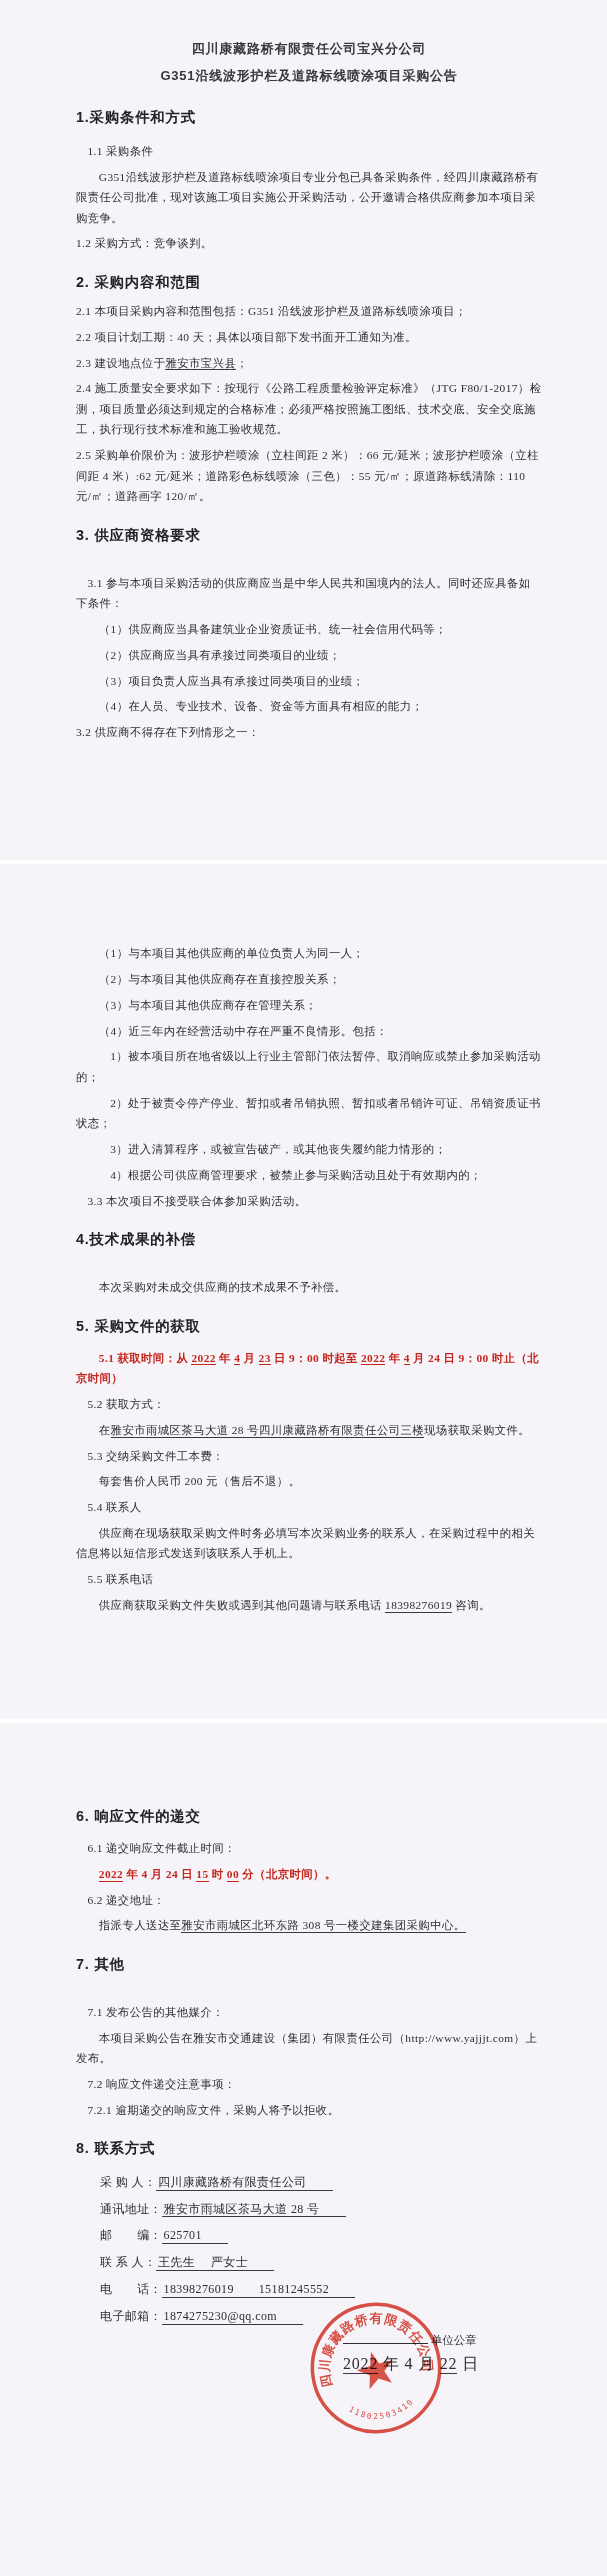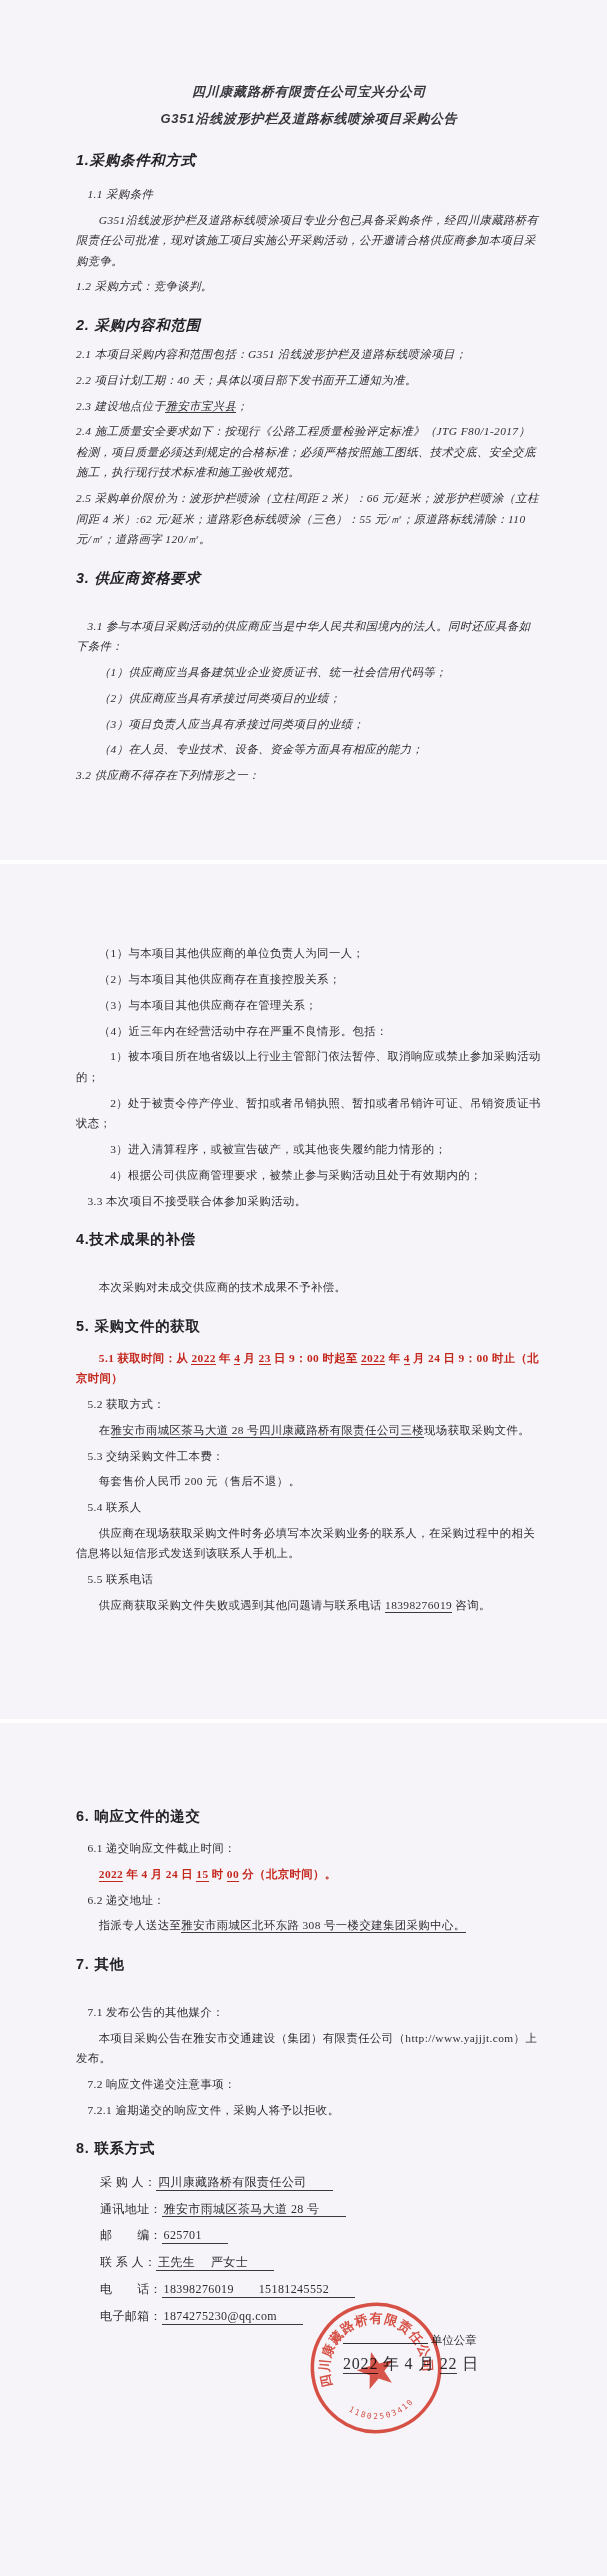--- a/index.html
+++ b/index.html
@@ -8,21 +8,21 @@
     font-family:"Liberation Serif","DejaVu Serif",serif;
     color:#2e2d33;
     width:607px; height:2576px; overflow:hidden;
   }
   .page {
     width:607px; background:#f6f4f9; position:relative;
     padding-left:76px; padding-right:65px;
     box-shadow:0 0 1.5px rgba(120,110,140,.25);
   }
   .page-gap { height:6px; background:#ffffff; }
-  .pg1 { height:859px; padding-top:79px;font-style:italic; }
+  .pg1 { height:859px; padding-top:36px; }
   .pg2 { height:853px; padding-top:73px; }
   .pg3 { height:852px; padding-top:64px; }
 
   .doc-title {
     text-align:center; font-weight:bold; font-size:13px; line-height:26.6px;
     color:#38373d; font-family:"Liberation Sans","DejaVu Sans",sans-serif;
     letter-spacing:0.8px;
   }
   .h {
     font-family:"Liberation Sans","DejaVu Sans",sans-serif;

